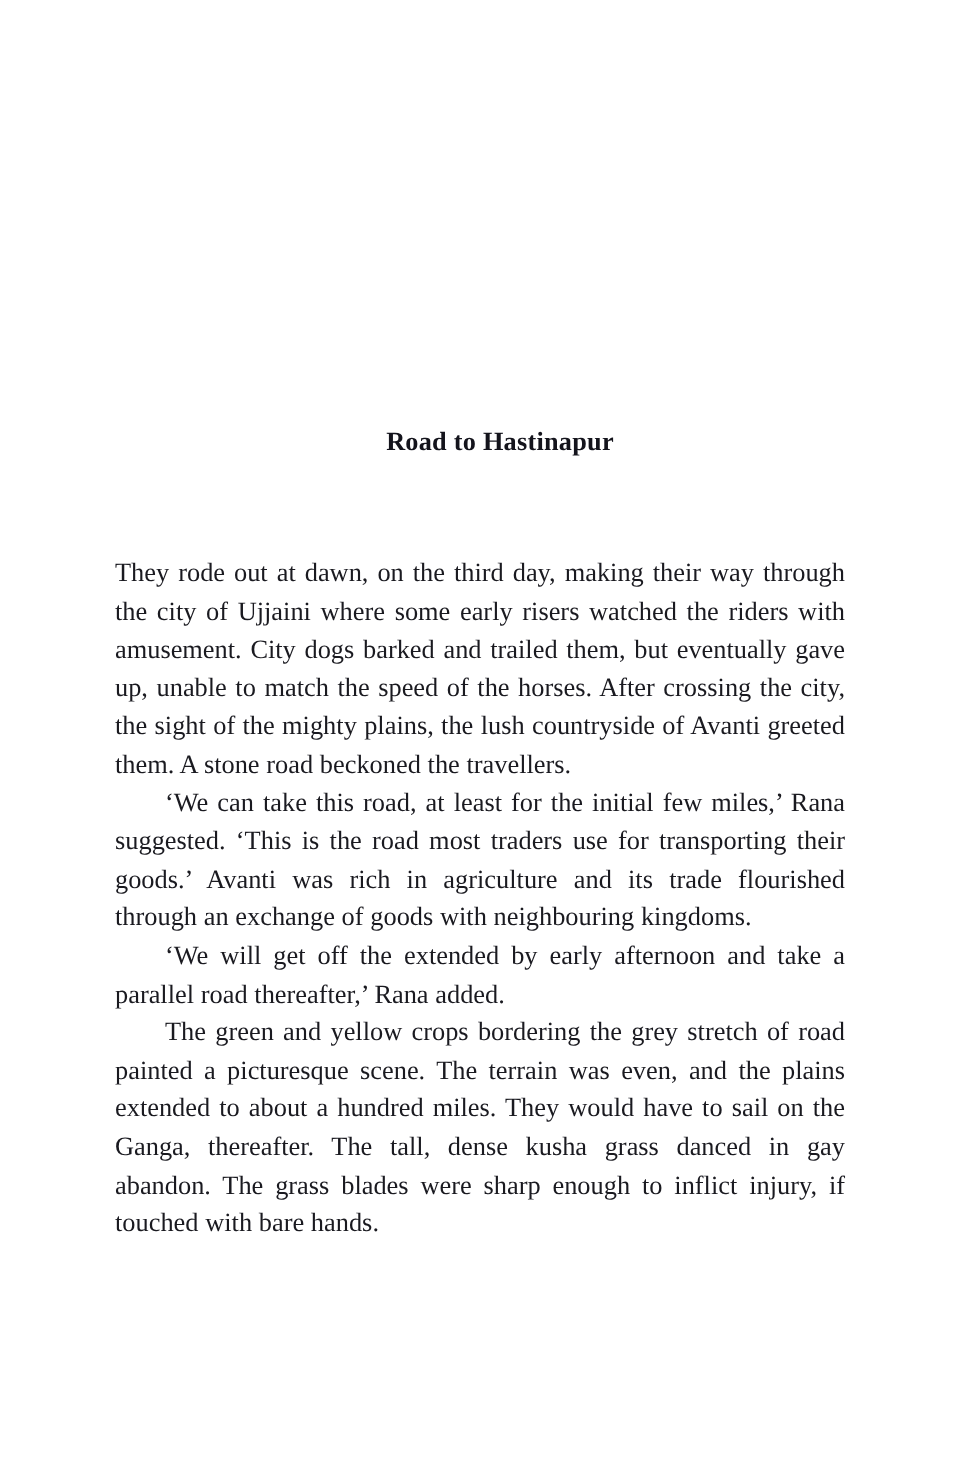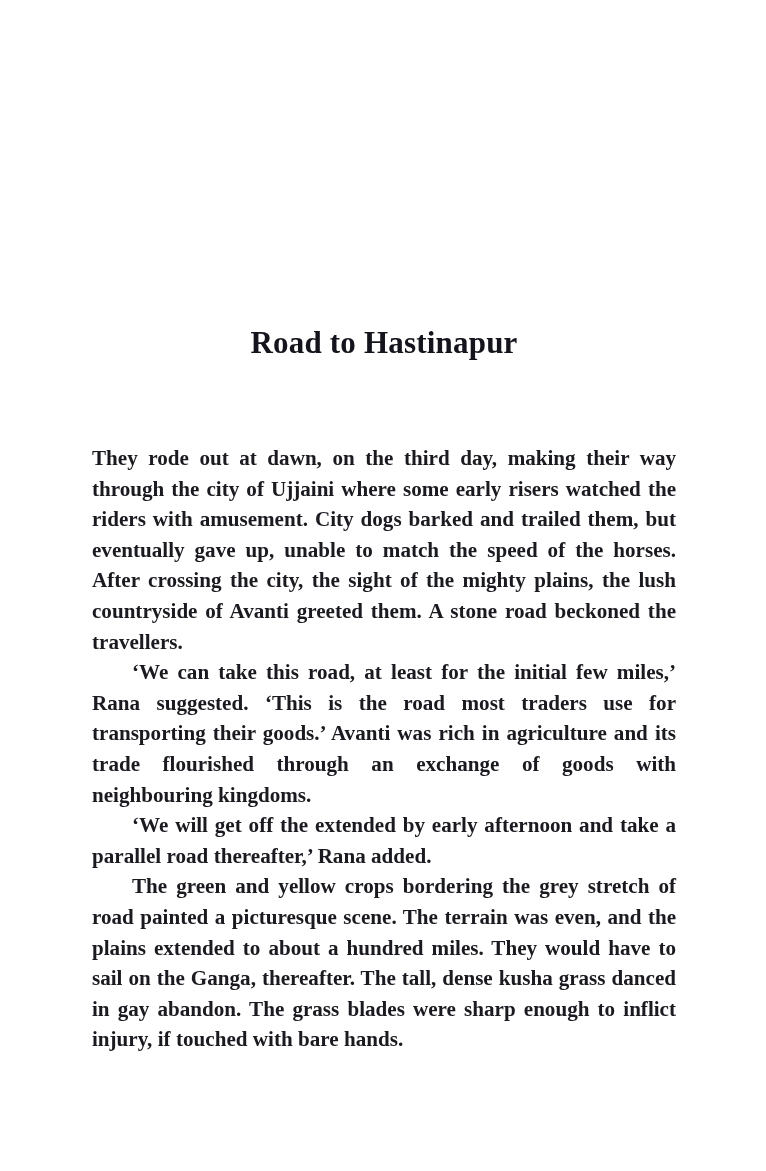--- a/index.html
+++ b/index.html
@@ -20,33 +20,32 @@
     height: 1171px;
     background: #ffffff;
     box-sizing: border-box;
   }
   .chapter-title {
     position: absolute;
     top: 325px;
     left: 92px;
     width: 584px;
     text-align: center;
-    font-size: 31px;
+    font-size: 21px;
     font-weight: bold;
     letter-spacing: 0.2px;
     color: #14141c;
     line-height: 1.15;
-    margin: 0;
+    margin: 16px;
   }
   .body-block {
     position: absolute;
     top: 443px;
     left: 92px;
     width: 584px;
-    font-weight: bold;
   }
   .para {
     margin: 0;
     font-size: 21.1px;
     line-height: 30.6px;
     text-align: justify;
     text-justify: inter-word;
     color: #1a1a20;
     hyphens: none;
     -webkit-hyphens: none;

